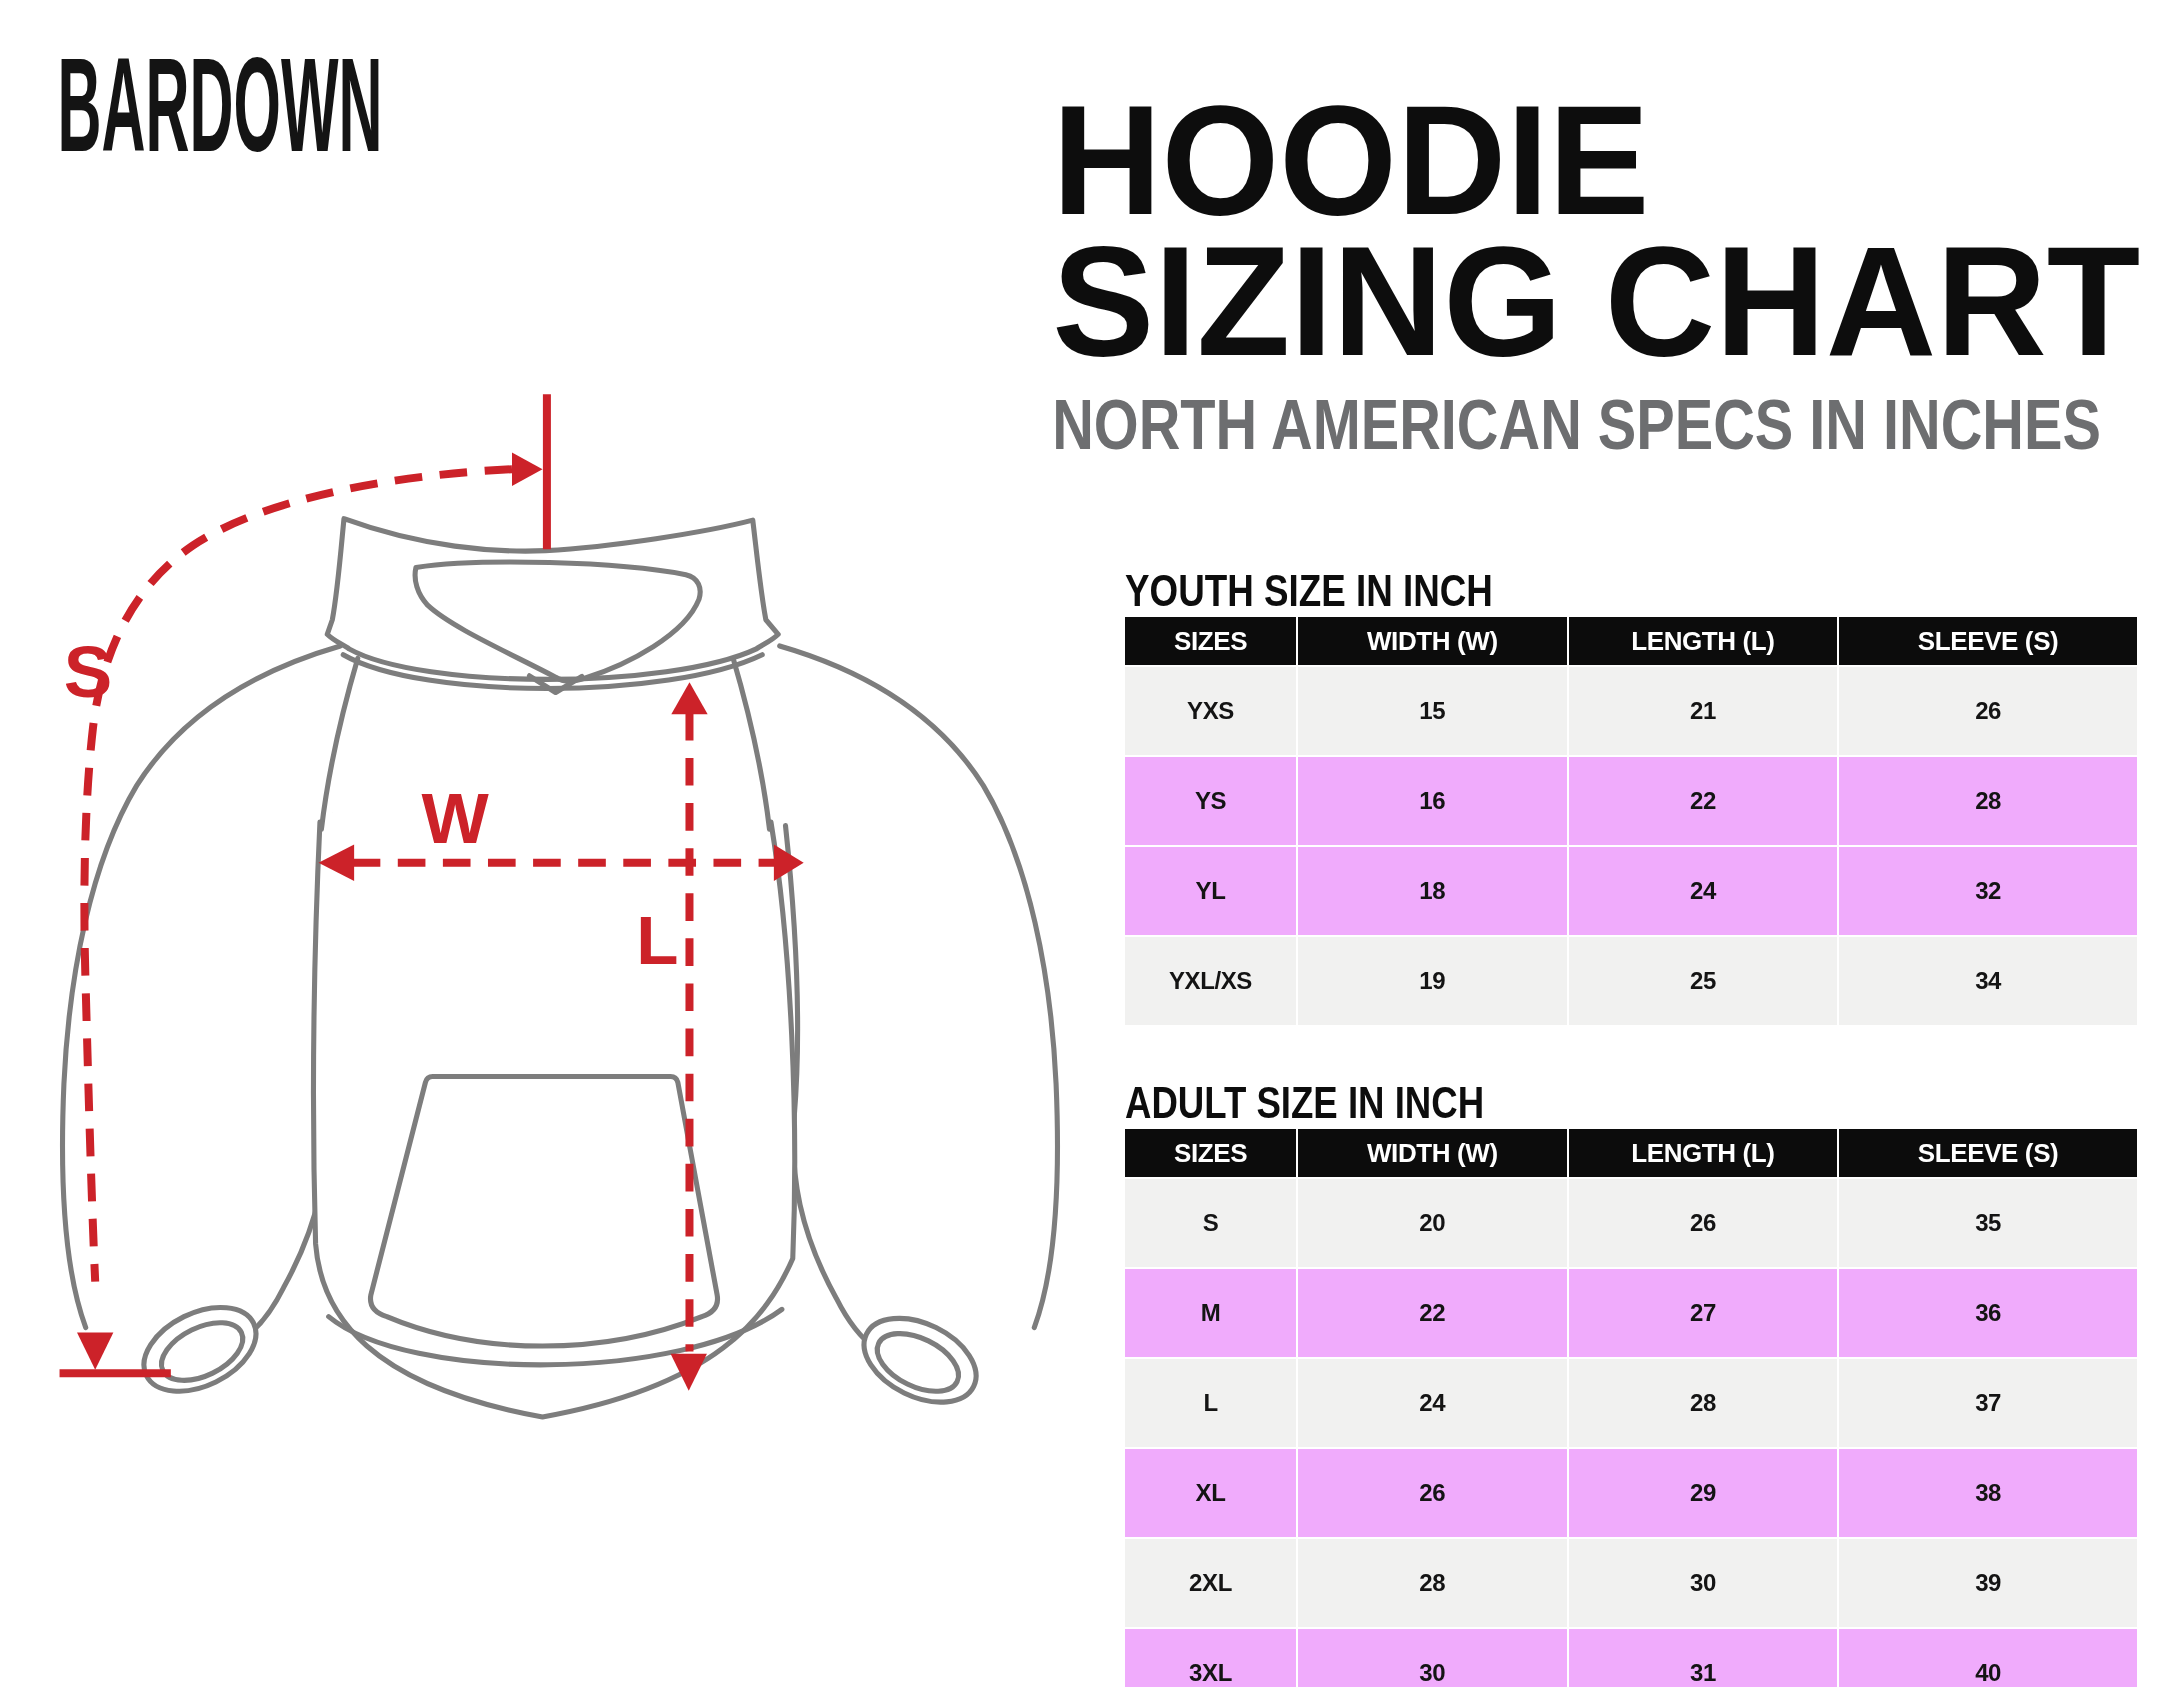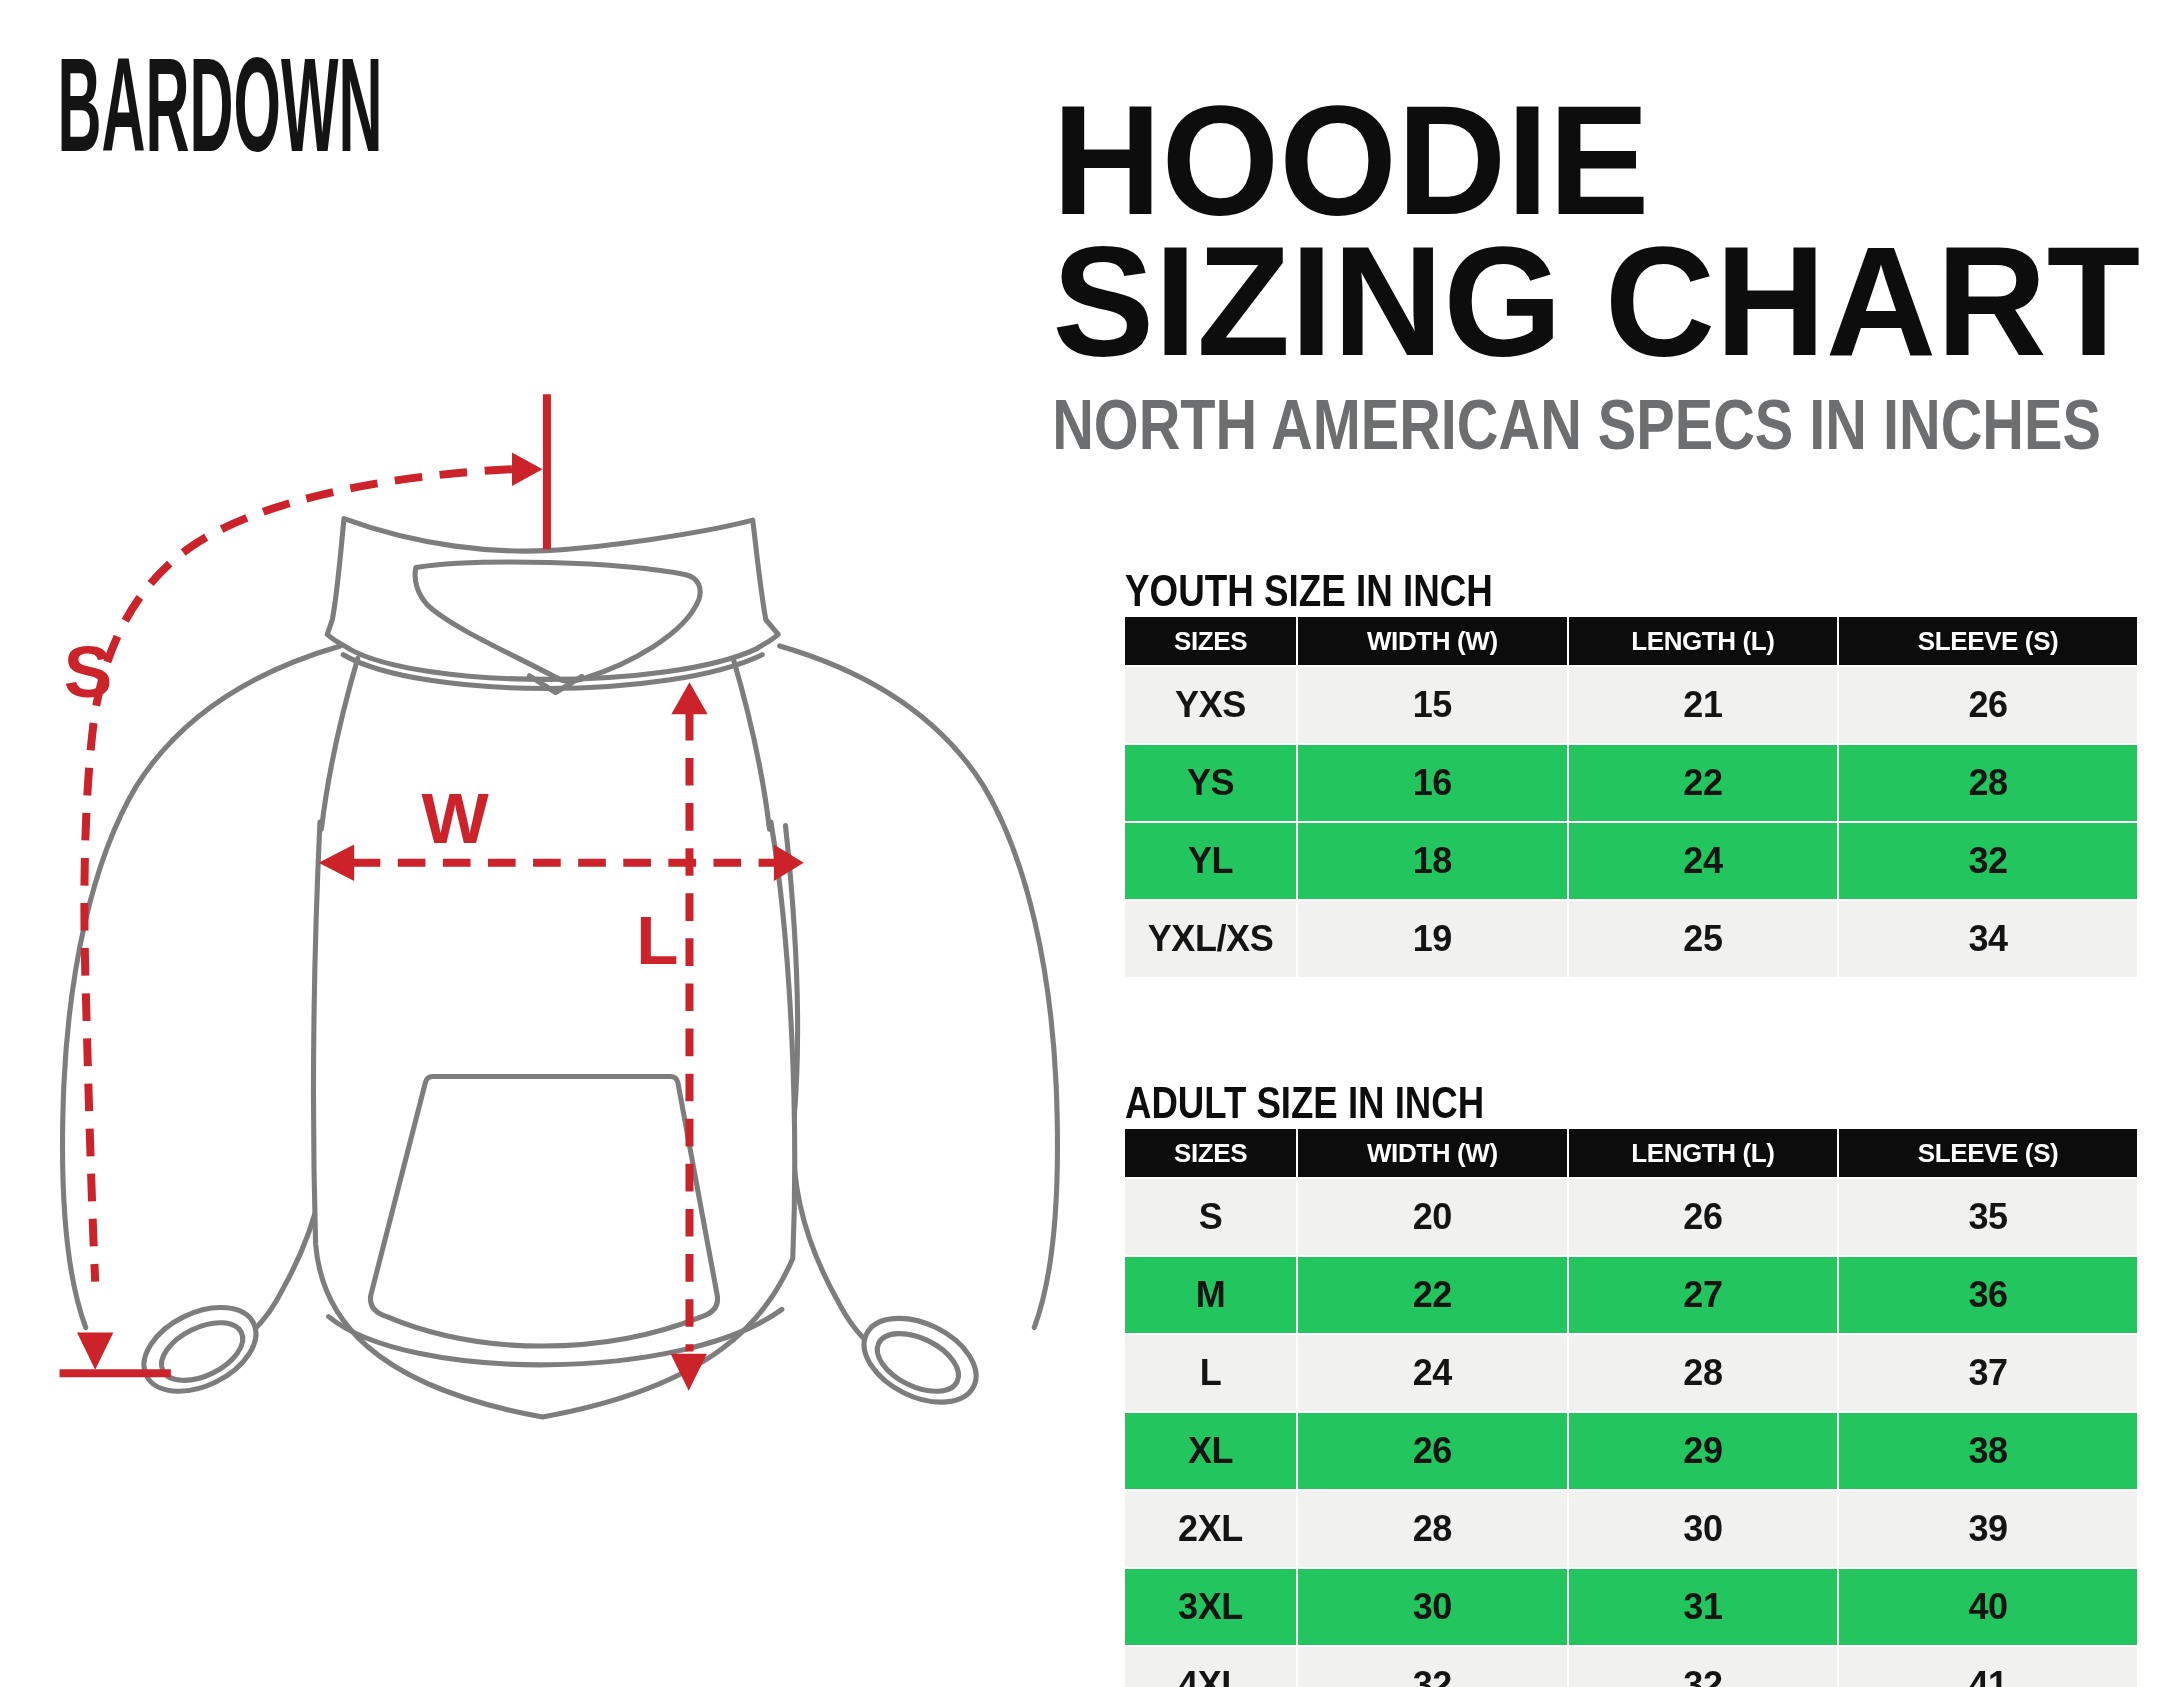--- a/index.html
+++ b/index.html
@@ -15,25 +15,25 @@
   .section-title-svg{display:block;margin:0 0 4.4px 1.5px;}
   table.size-table{
     border-collapse:separate;border-spacing:2.2px;width:1016px;table-layout:fixed;
     background:#ffffff;
   }
   table.size-table th{
     background:#0c0c0c;color:#ffffff;height:48px;font-size:26px;font-weight:bold;
     letter-spacing:-0.4px;text-align:center;vertical-align:middle;padding:0;
   }
   table.size-table td{
-    height:60px;font-size:36px;font-weight:bold;color:#141414;letter-spacing:-0.4px;
-    text-align:center;vertical-align:middle;padding:8px;
+    height:60px;font-size:24px;font-weight:bold;color:#141414;letter-spacing:-0.4px;
+    text-align:center;vertical-align:middle;padding:14px;
   }
   tr.row-light td{background:#f1f1f0;}
-  tr.row-gray td{background:#22c55e;}
+  tr.row-gray td{background:#f0abfc;}
 </style>
 </head>
 <body>
 
 <div id="canvas">
 
   <svg class="abs" style="left:57px;top:52px;" width="329" height="103" viewBox="0 0 452 142">
     <text x="0" y="136" font-size="185" font-weight="bold" fill="#141414" textLength="448" lengthAdjust="spacingAndGlyphs">BARDOWN</text>
   </svg>
 

